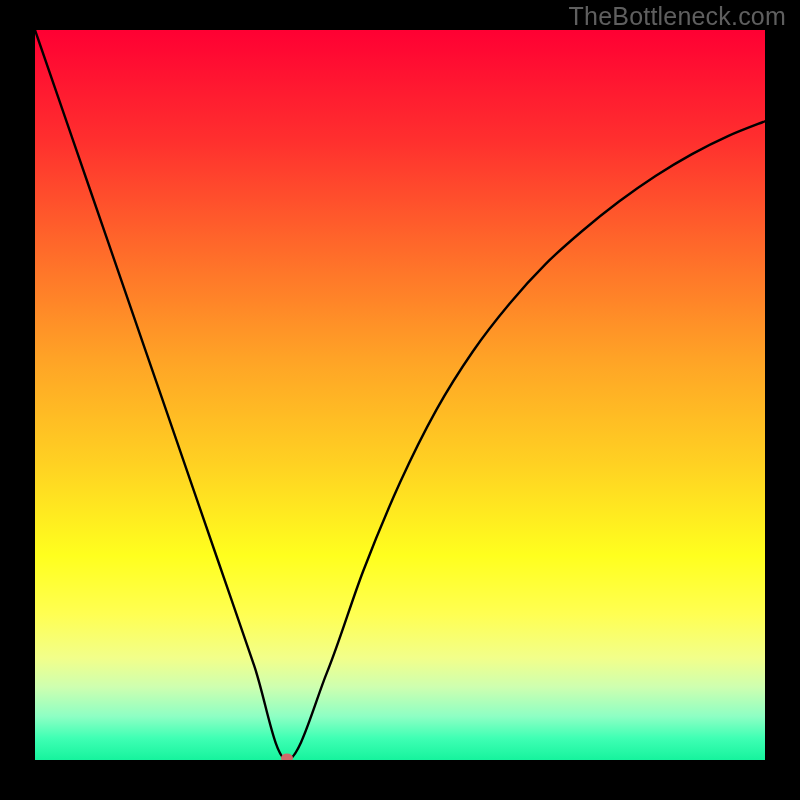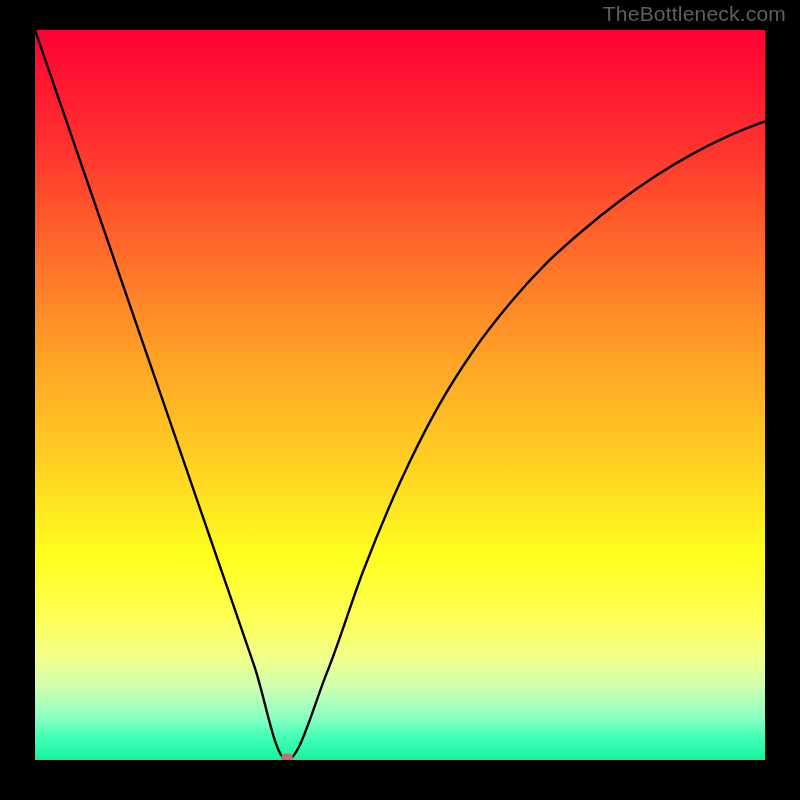--- a/index.html
+++ b/index.html
@@ -9,21 +9,21 @@
     background: #000000;
     position: relative;
     font-family: Arial, Helvetica, sans-serif;
     overflow: hidden;
   }
   .watermark {
     position: absolute;
     top: 2px;
     right: 14px;
     color: #5f5f5f;
-    font-size: 21px;
+    font-size: 25px;
     font-weight: 500;
     letter-spacing: 0.2px;
     z-index: 5;
   }
   .plot-area {
     position: absolute;
     left: 35px;
     top: 30px;
     width: 730px;
     height: 730px;

